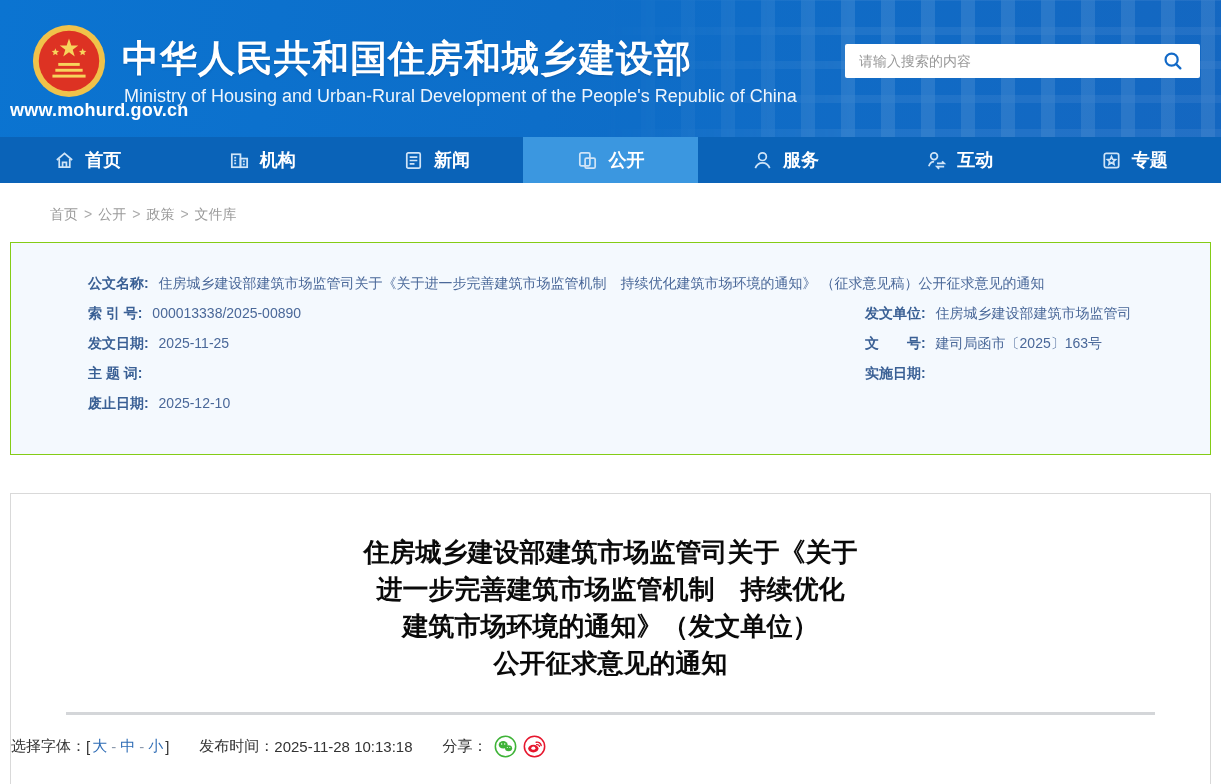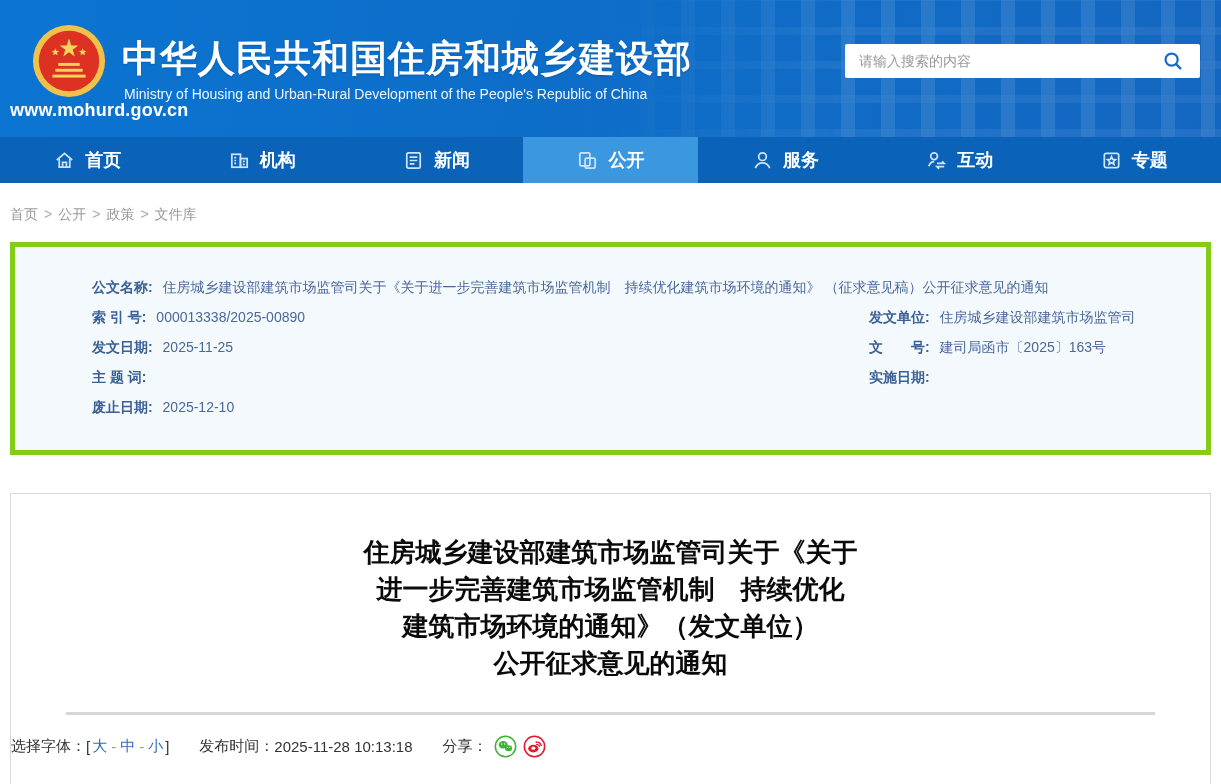--- a/index.html
+++ b/index.html
@@ -13,43 +13,43 @@
     background:
       repeating-linear-gradient(90deg, rgba(255,255,255,.55) 0 14px, transparent 14px 40px),
       repeating-linear-gradient(0deg, rgba(255,255,255,.35) 0 8px, transparent 8px 34px);
     mask-image:linear-gradient(90deg,transparent,#000 40%);
     -webkit-mask-image:linear-gradient(90deg,transparent,#000 40%); }
   .emblem { position:absolute; left:30px; top:22px; width:78px; height:78px; }
   .site-url { position:absolute; left:10px; top:100px; width:122px; text-align:left;
     color:#fff; font-weight:bold; font-size:18px; letter-spacing:.2px; }
   .h-title { position:absolute; left:122px; top:34px; color:#fff; font-weight:bold;
     font-size:37px; letter-spacing:1px; text-shadow:0 1px 2px rgba(0,40,90,.25); }
-  .h-sub { position:absolute; left:124px; top:86px; color:#eef5fc; font-size:14px; }
+  .h-sub { position:absolute; left:124px; top:86px; color:#eef5fc; font-size:18px; }
   .search-box { position:absolute; left:845px; top:44px; width:355px; height:34px;
     background:#fff; border-radius:2px; display:flex; align-items:center; padding:0 16px 0 14px; }
   .search-box input { flex:1; border:none; outline:none; font-size:14px; color:#333;
     font-family:inherit; background:transparent; }
   .search-box input::placeholder { color:#999; }
   .search-btn { width:22px; height:22px; cursor:pointer; display:flex; }
 
   
   .nav { display:flex; height:46px; background:#0a63b8; }
   .nav-item { flex:1; display:flex; align-items:center; justify-content:center; gap:9px;
     color:#fff; font-size:18px; font-weight:bold; cursor:pointer; }
   .nav-item svg { width:23px; height:23px; color:#cfe4f7; }
   .nav-item.active { background:#3b97e0; }
 
   
   .crumbbar { height:59px; background:#fff; padding:22px 0 0 10px; }
-  .crumb { font-size:14px; color:#9a9a9a; }
+  .crumb { font-size:14px; color:#9a9a9a;margin-left:40px; }
   .crumb .sep { margin:0 6px; color:#aaa; }
   .crumb a { color:#9a9a9a; text-decoration:none; cursor:pointer; }
 
   
-  .infobox { margin:0 10px; height:213px; background:#f4f9fe; border:5px solid #84cc16;
+  .infobox { margin:0 10px; height:213px; background:#f4f9fe; border:1px solid #84cc16;
     padding:25px 40px 0 77px; font-size:14px; }
   .inforow { line-height:30px; white-space:nowrap; }
   .infogrid { display:grid; grid-template-columns:777px 1fr; }
   .ilabel { font-weight:bold; color:#3a6095; margin-right:6px; }
   .ivalue { color:#4a6899; }
 
   
   .card { margin:38px 10px 0; height:300px; background:#fff; border:1px solid #d9d9d9;
     padding-top:40px; }
   .art-title { text-align:center; font-size:26px; font-weight:bold; color:#0a0a0a;

